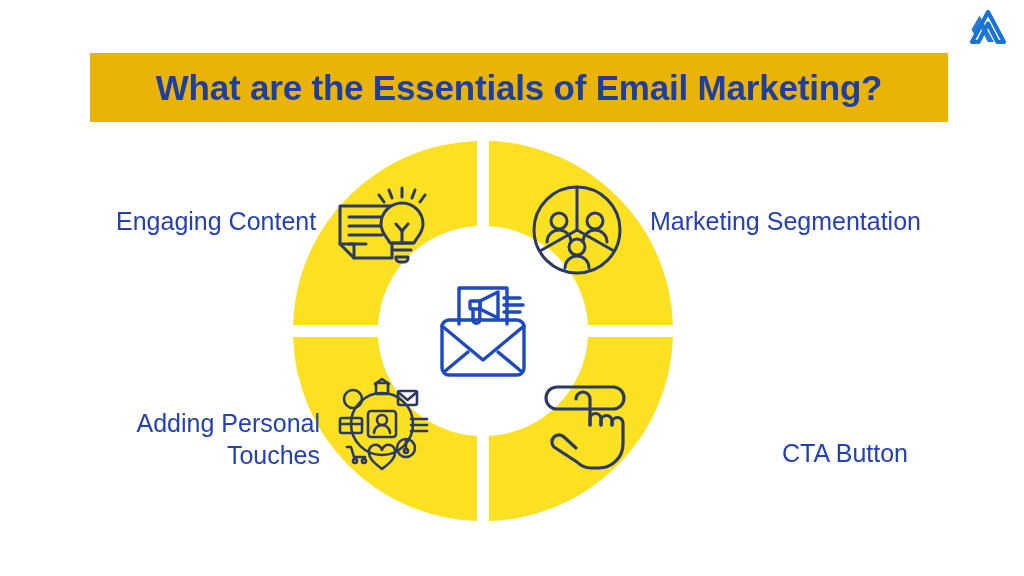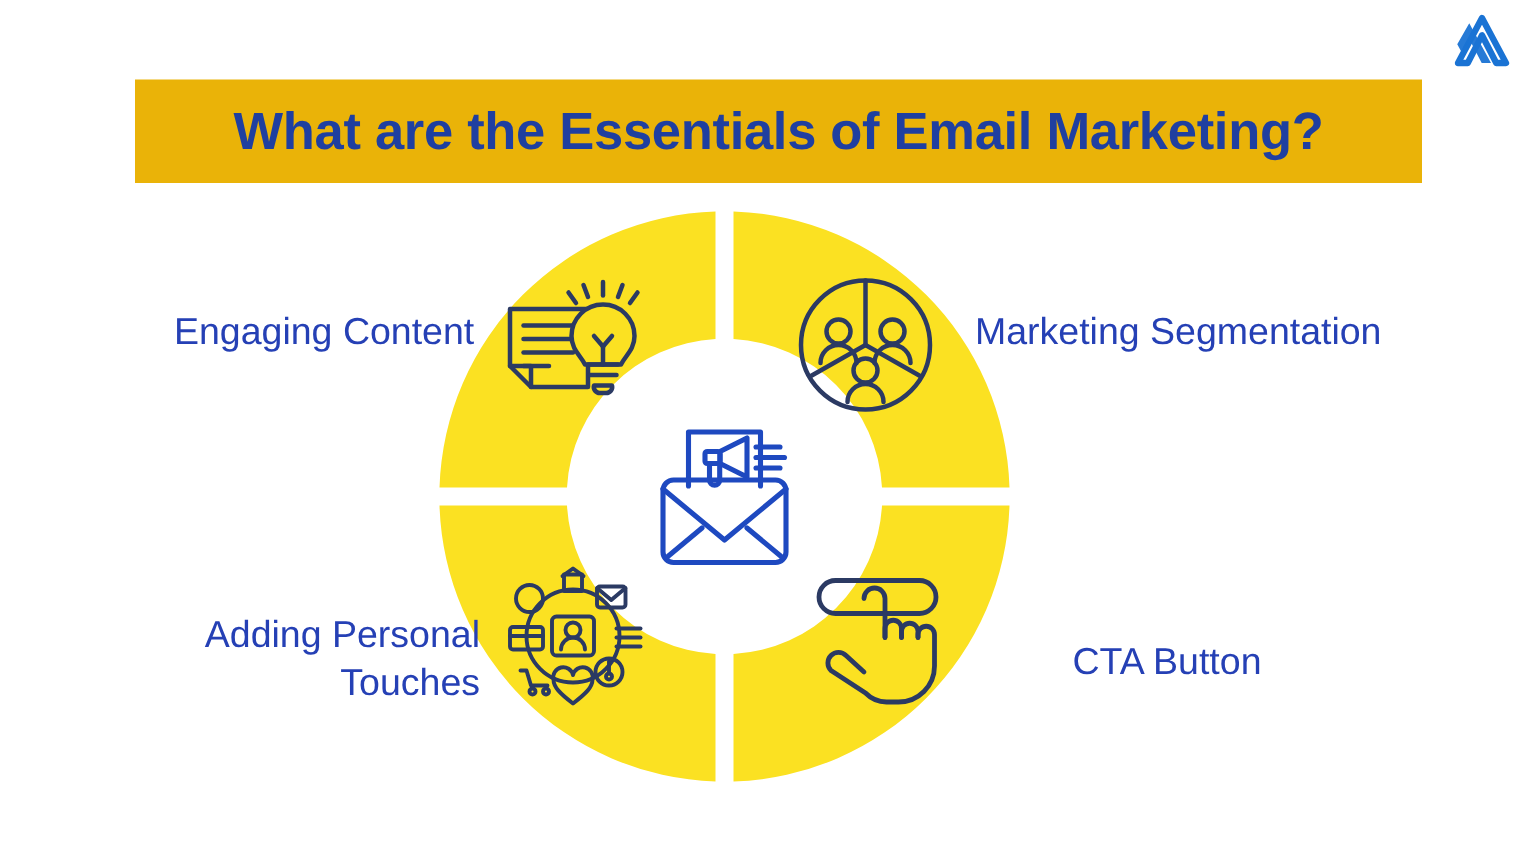--- a/index.html
+++ b/index.html
@@ -110,23 +110,23 @@
     text-align: left;
   }
   .label-personal {
     left: 55px;
     top: 408px;
     width: 265px;
     text-align: right;
   }
   .label-cta {
     left: 648px;
-    top: 426px;
+    top: 438px;
     width: 260px;
-    text-align: center;
+    text-align: right;
   }
 </style>
 </head>
 <body>
 
 <div id="canvas">
 
   <div class="logo">
     <svg viewBox="0 0 44 38" width="44" height="38" aria-hidden="true">
       <path d="M22 4 L38 34 L31.5 34 L22 15.5 L12.5 34 L6 34 Z" fill="none" stroke="#1A73D4" stroke-width="4.2" stroke-linejoin="round"></path>

